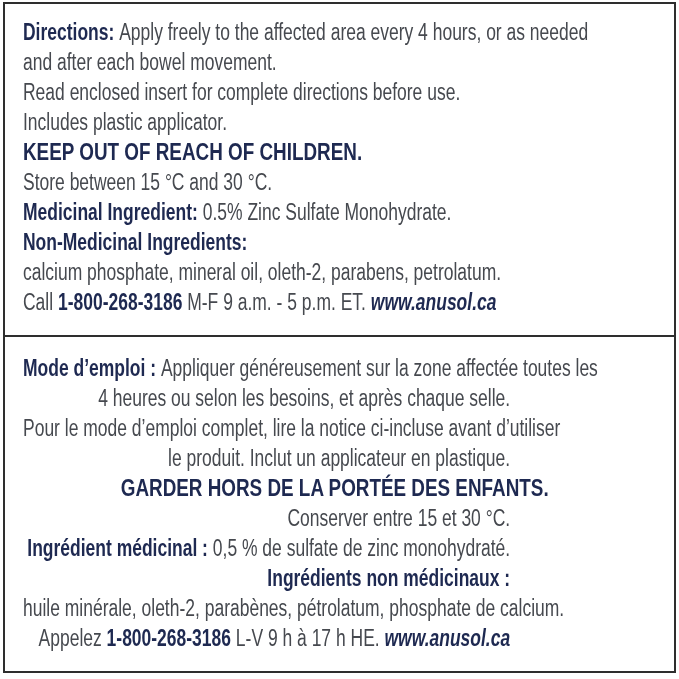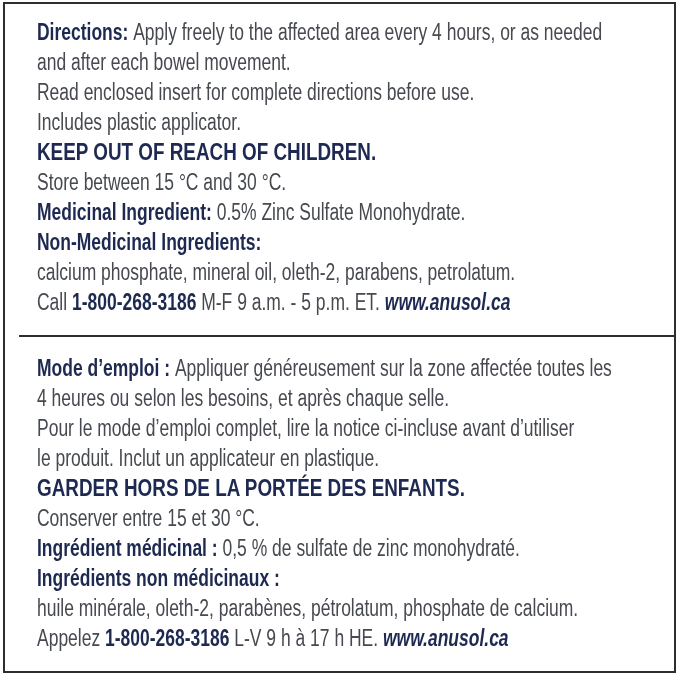--- a/index.html
+++ b/index.html
@@ -24,29 +24,29 @@
     position:absolute;
     left:3px;top:2px;right:3px;bottom:6px;
     border:2px solid var(--border);
     background:var(--background);
     display:flex;flex-direction:column;
     box-sizing:border-box;
   }
   .label-section{
     box-sizing:border-box;
     padding:13px 10px 0 18px;
-    margin-left:14px;
   }
   .section-english{
     height:333px;
     border-bottom:2px solid var(--border);
   }
   .section-french{
     flex:1;
     padding-top:16px;
+    text-align:right;
   }
   .line{
     height:30px;
     line-height:30px;
     white-space:nowrap;
     font-size:23px;
     color:var(--body);
     transform:scaleX(0.76);
     transform-origin:0 50%;
     letter-spacing:0;

